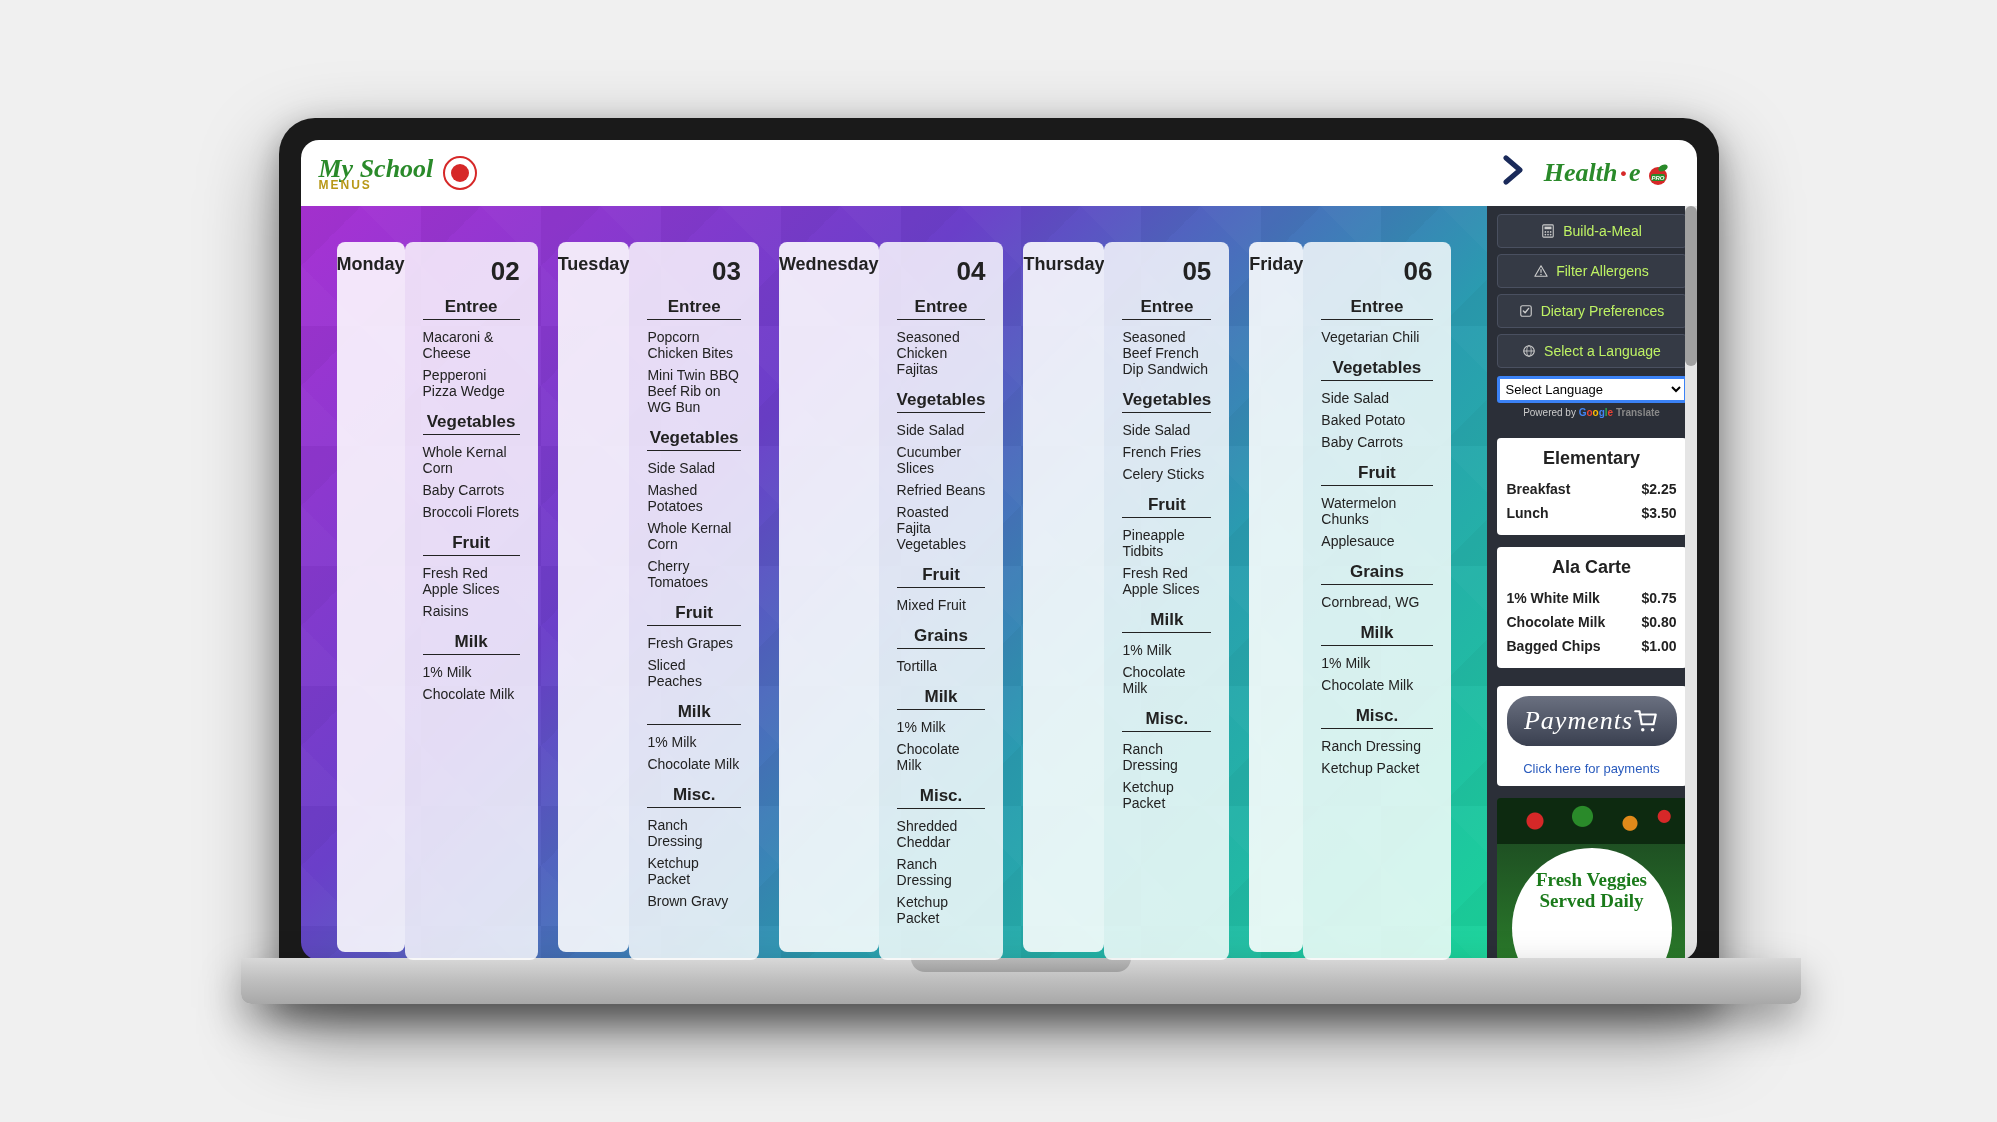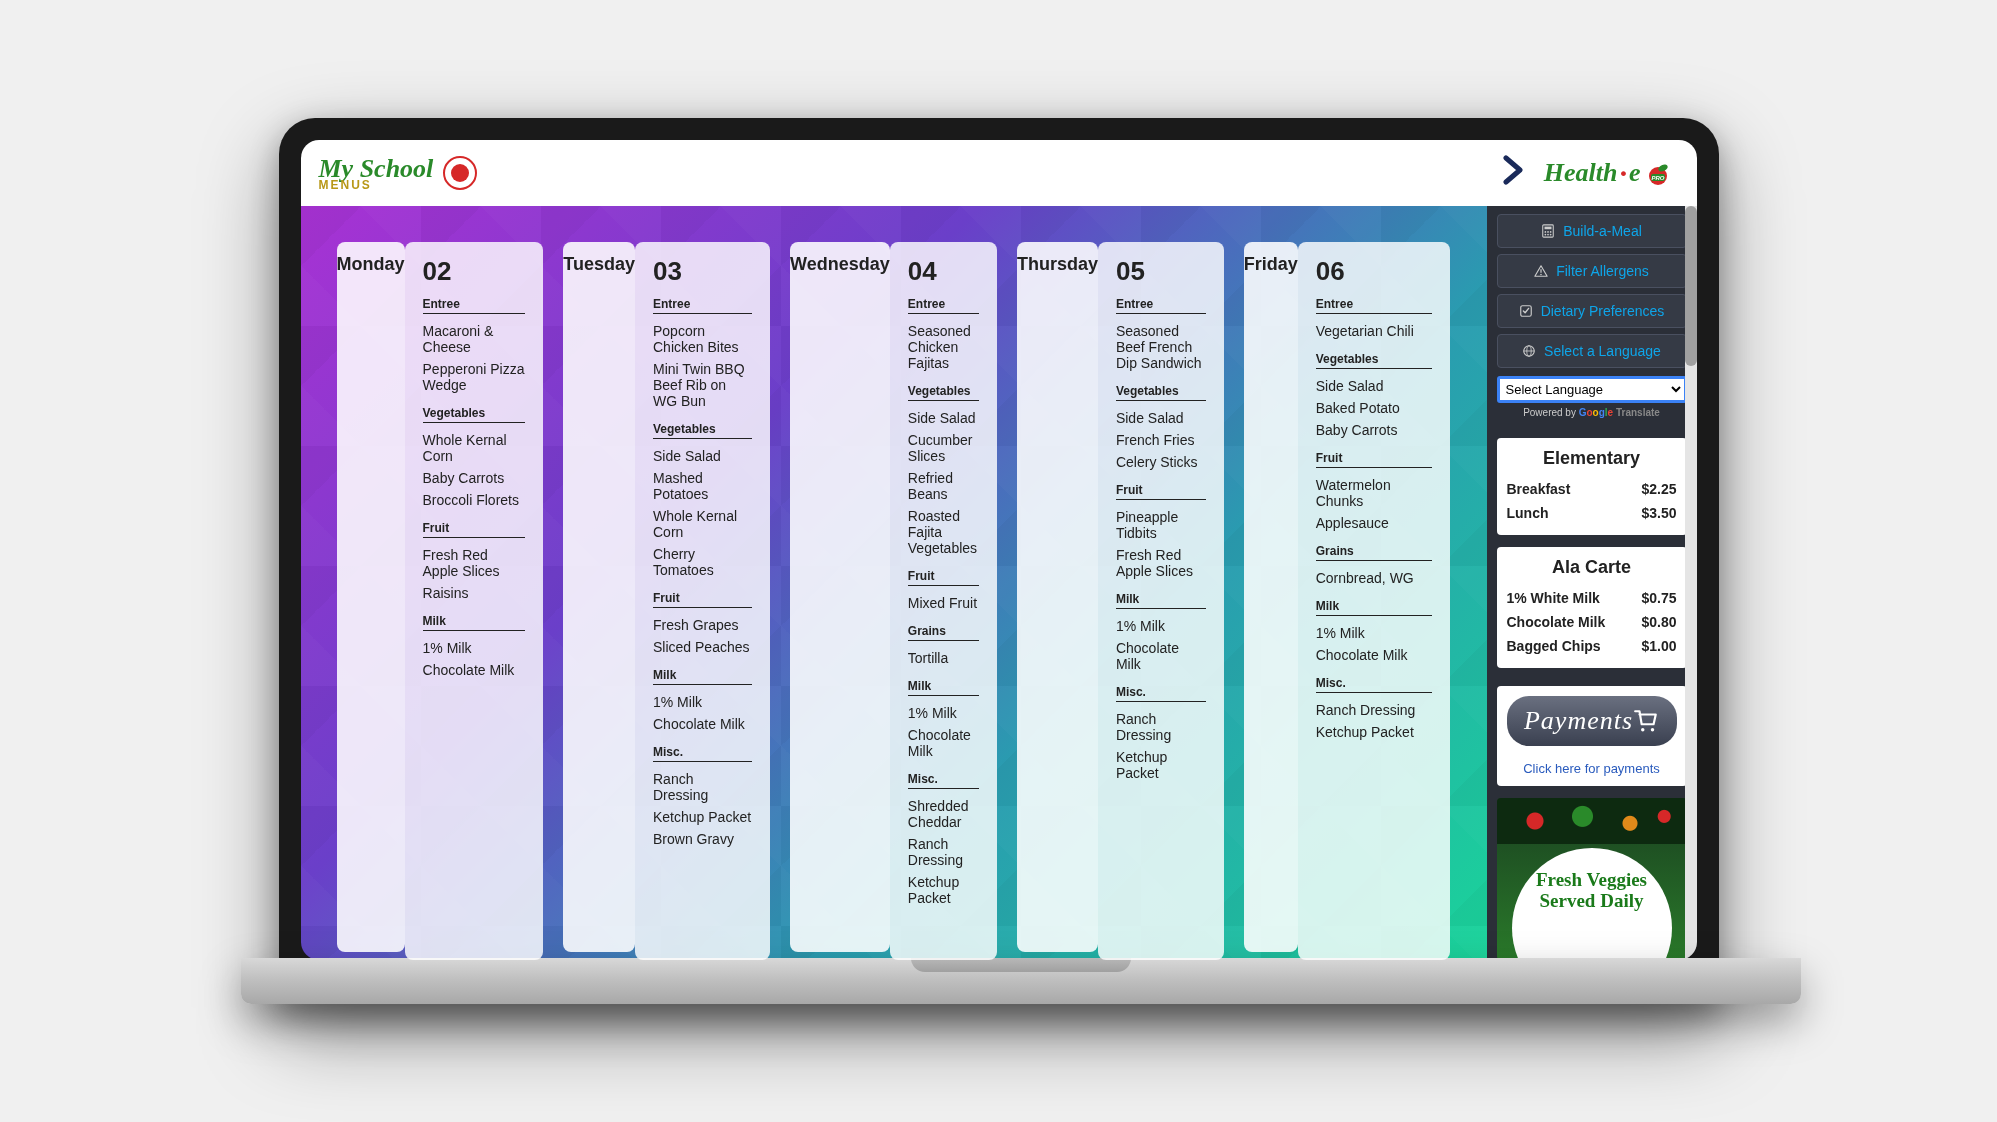--- a/index.html
+++ b/index.html
@@ -126,38 +126,38 @@
   }
   .day-body {
     background: rgba(255,255,255,0.82);
     border-radius: 8px;
     padding: 14px 18px 24px 18px;
     flex: 1;
     overflow-y: auto;
     font-size: 14px;
     color: #222;
   }
-  .day-date { font-size: 26px; font-weight: bold; margin-bottom: 6px; }
-  .section-title { font-weight: bold; font-size: 12px; margin-top: 10px; padding-bottom: 2px; }
+  .day-date { text-align: right; font-size: 26px; font-weight: bold; margin-bottom: 6px; }
+  .section-title { font-weight: bold; font-size: 17px; margin-top: 10px; padding-bottom: 2px; text-align: center; }
   .section-divider { border-top:1px solid #222; margin-bottom:6px; }
   .food-item { font-size: 14px; padding: 3px 0; }
   .sidebar {
     width: 210px;
     background: #2b2f38;
     display: flex;
     flex-direction: column;
     overflow-y:auto;
     padding:0;
   }
   .side-btn-wrap { padding:8px 10px 4px 10px; display:flex; flex-direction:column; gap:6px; }
   .side-btn {
     background: #353a45;
     border: 1px solid #4a5060;
     border-radius: 4px;
-    color: #0ea5e9;
+    color: #bef264;
     font-size: 14px;
     padding: 8px 8px;
     display: flex;
     align-items: center;
     justify-content:center;
     gap: 8px;
     cursor: pointer;
   }
   .side-btn svg { width:14px; height:14px; flex-shrink:0; }
   .lang-select {

